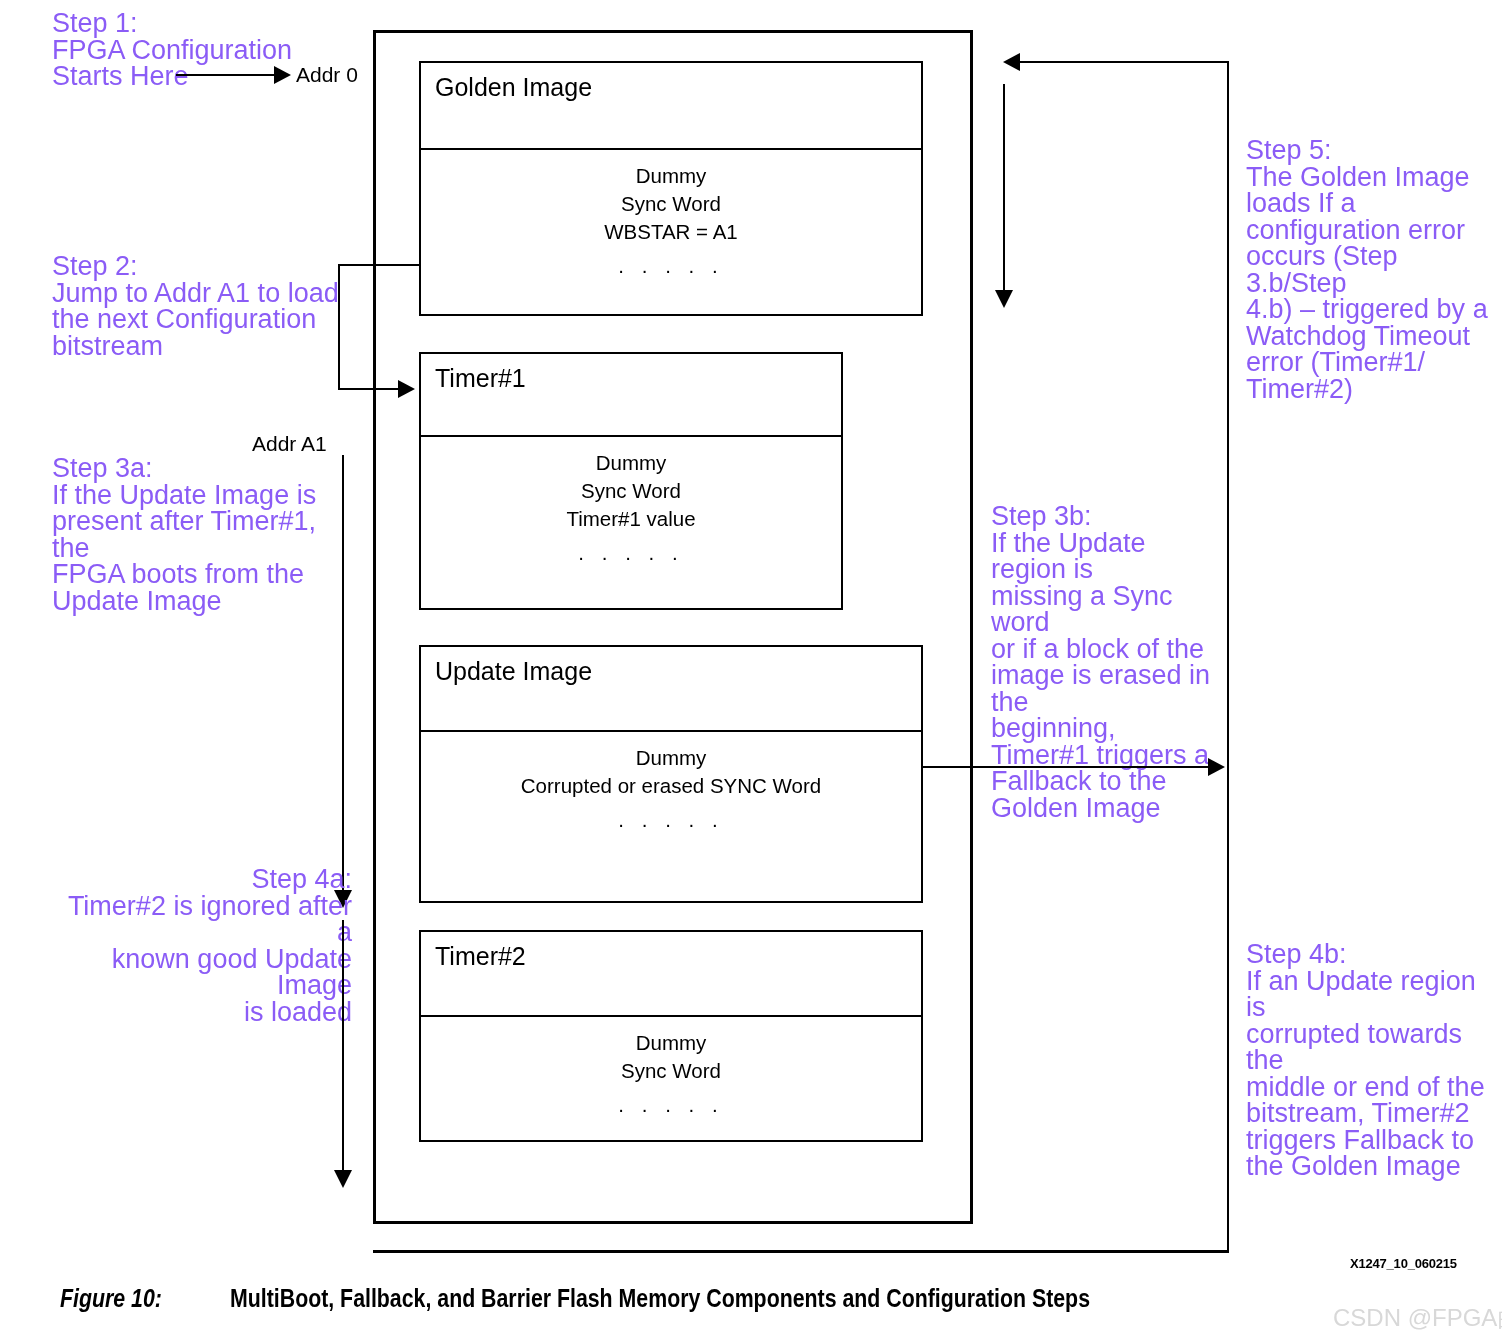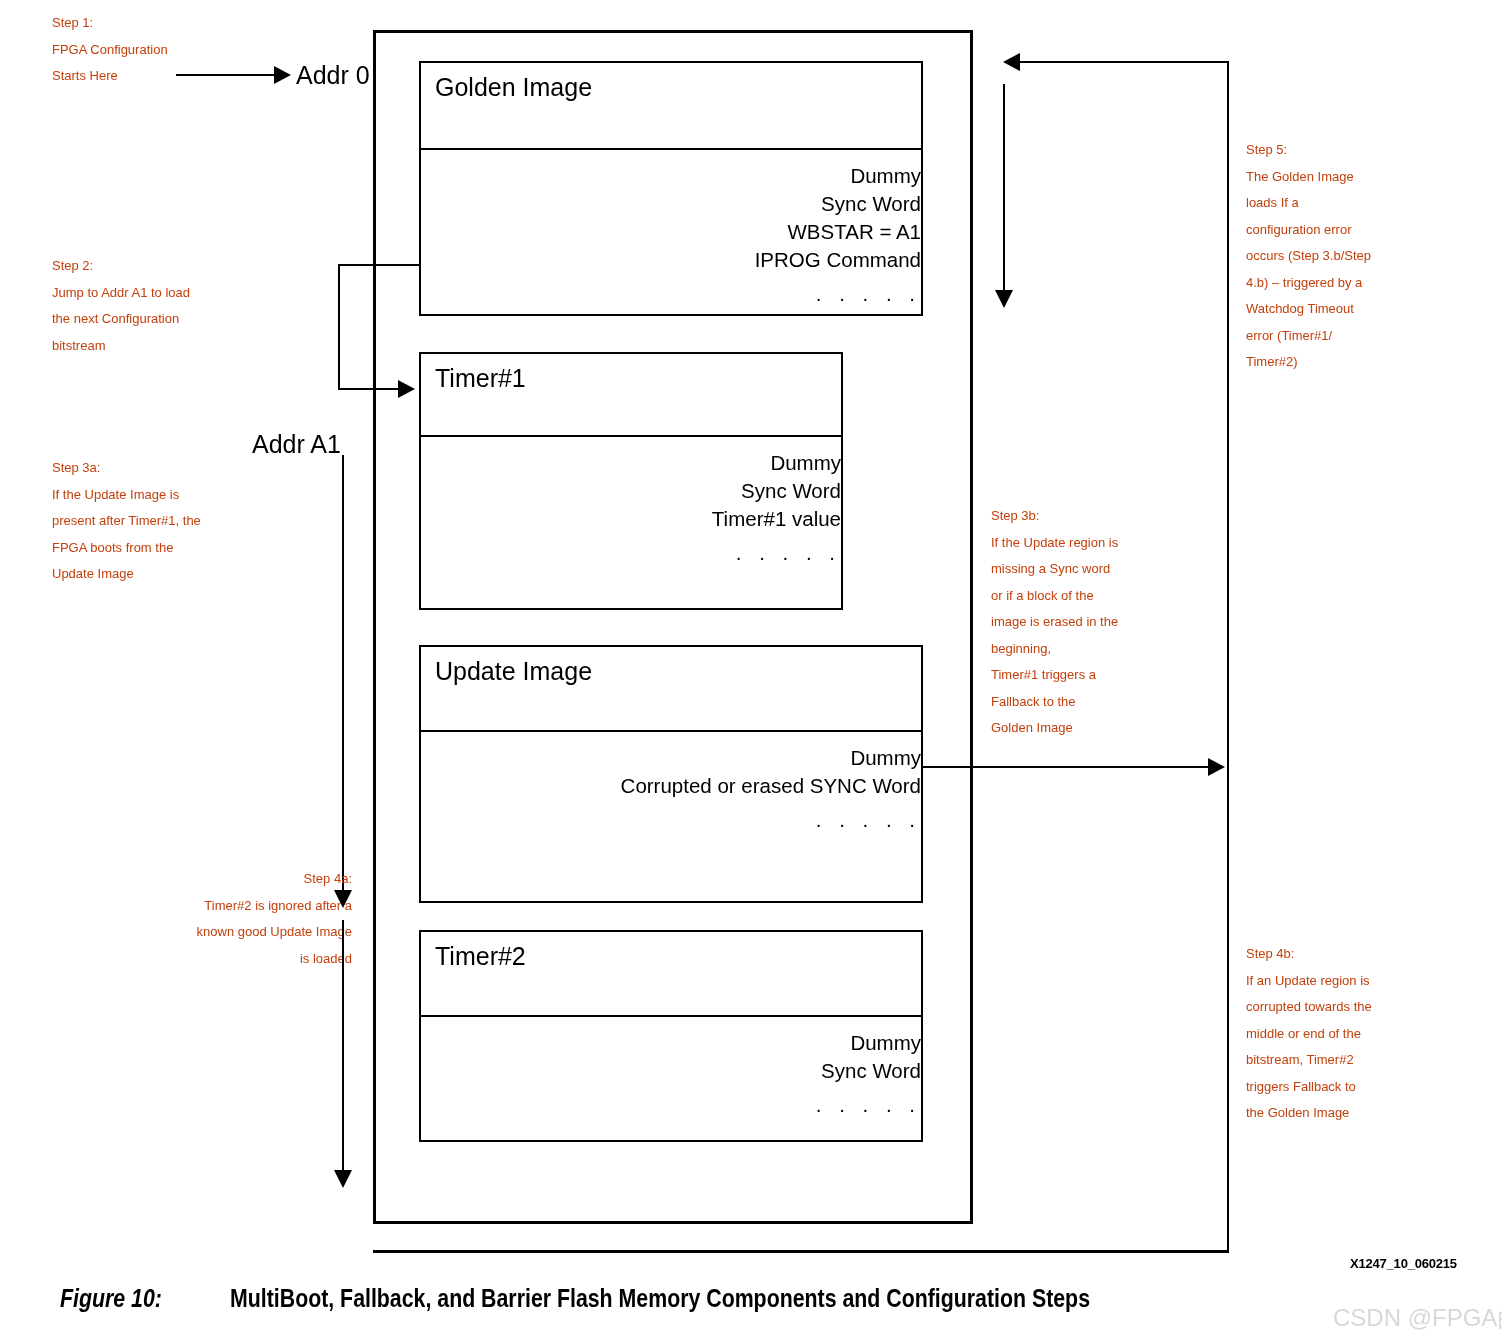--- a/index.html
+++ b/index.html
@@ -15,27 +15,27 @@
     position: relative;
     width: 1502px;
     height: 1338px;
     overflow: hidden;
     background: #ffffff;
   }
   .abs { position: absolute; }
 
   
   .step-text {
-    font-size: 13px;
+    font-size: 27px;
     line-height: 26.5px;
     white-space: pre-line;
-    color: #c2410c;
+    color: #8b5cf6;
   }
   .addr-label {
-    font-size: 25px;
+    font-size: 21px;
     line-height: 24px;
   }
 
   
   .outer-frame {
     border: 3px solid #000;
     box-sizing: border-box;
   }
 
   
@@ -53,21 +53,21 @@
     align-items: flex-start;
     padding: 10px 0 0 14px;
   }
   .mem-title {
     font-size: 25px;
     line-height: 29px;
   }
   .mem-body {
     flex: 1;
     box-sizing: border-box;
-    text-align: right;
+    text-align: center;
     padding-top: 12px;
   }
   .mem-line {
     font-size: 20.5px;
     line-height: 28px;
   }
   .mem-dots {
     font-size: 20.5px;
     line-height: 28px;
     letter-spacing: 6px;
@@ -144,21 +144,20 @@
   <div class="abs outer-frame" style="left:373px; top:30px; width:600px; height:1194px;"></div>
 
   <div class="abs mem-block" style="left:419px; top:61px; width:504px; height:255px;">
     <div class="mem-head" style="height:87px;">
       <span class="mem-title">Golden Image</span>
     </div>
     <div class="mem-body">
       <div class="mem-line">Dummy</div>
       <div class="mem-line">Sync Word</div>
       <div class="mem-line">WBSTAR = A1</div>
-      <div class="mem-line">IPROG Command</div>
       <div class="mem-dots">. . . . .</div>
     </div>
   </div>
 
   <div class="abs mem-block" style="left:419px; top:352px; width:424px; height:258px;">
     <div class="mem-head" style="height:83px;">
       <span class="mem-title">Timer#1</span>
     </div>
     <div class="mem-body">
       <div class="mem-line">Dummy</div>

